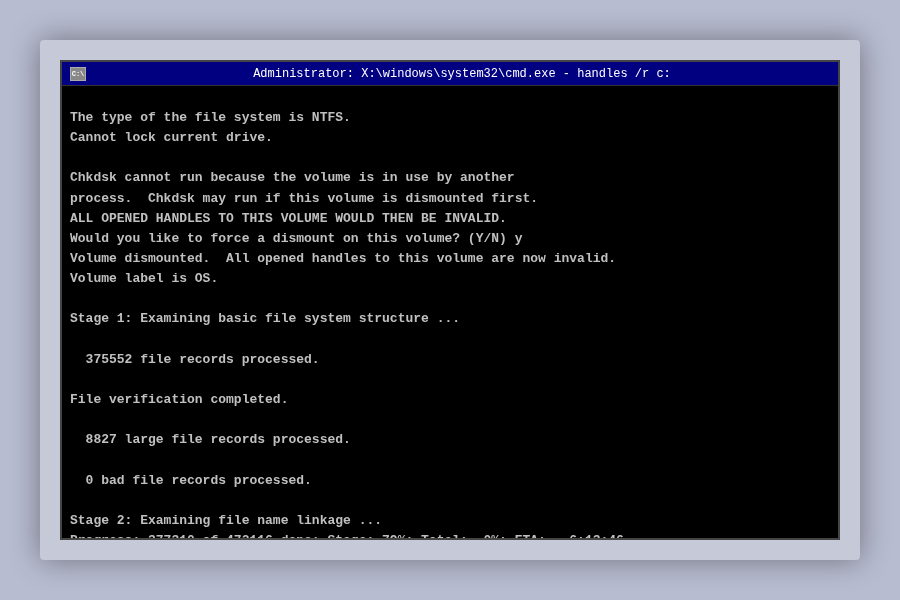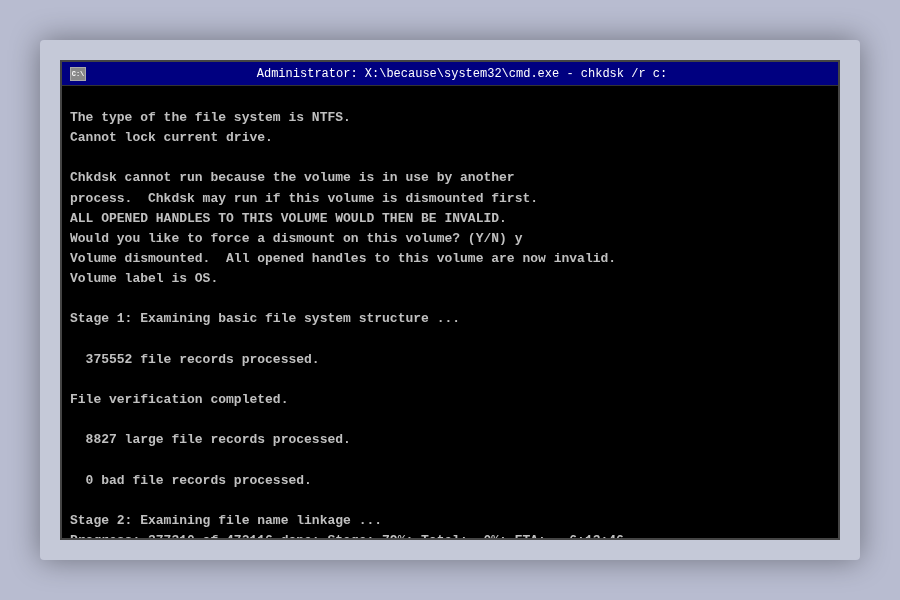--- a/index.html
+++ b/index.html
@@ -86,21 +86,21 @@
   </style>
 </head>
 <body>
 
 <div class="screen-container">
   <div class="cmd-window">
     <div class="cmd-titlebar">
       <div class="cmd-icon">
         <span style="font-size:7px;">C:\</span>
       </div>
-      <span class="cmd-title">Administrator: X:\because\system32\cmd.exe - chkdsk /r c:</span>
+      <span class="cmd-title">Administrator: X:\windows\system32\cmd.exe - handles /r c:</span>
     </div>
     <div class="cmd-body">
       <div class="cmd-text" id="cmd-output">The type of the file system is NTFS.
 Cannot lock current drive.
 
 Chkdsk cannot run because the volume is in use by another
 process.  Chkdsk may run if this volume is dismounted first.
 ALL OPENED HANDLES TO THIS VOLUME WOULD THEN BE INVALID.
 Would you like to force a dismount on this volume? (Y/N) y
 Volume dismounted.  All opened handles to this volume are now invalid.

